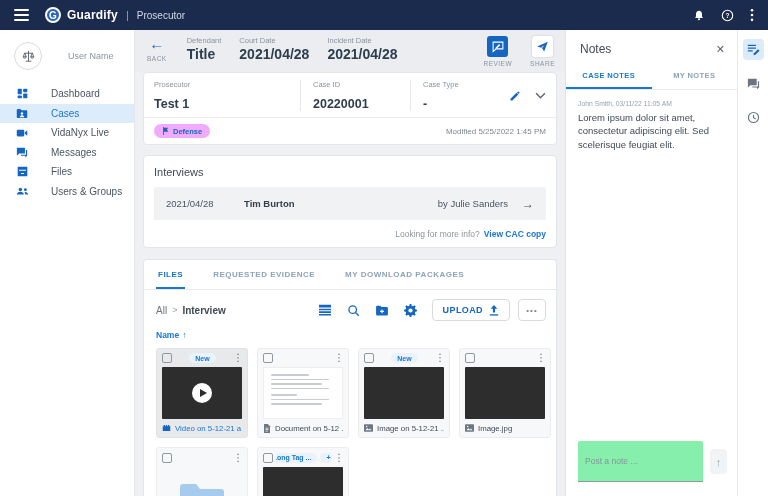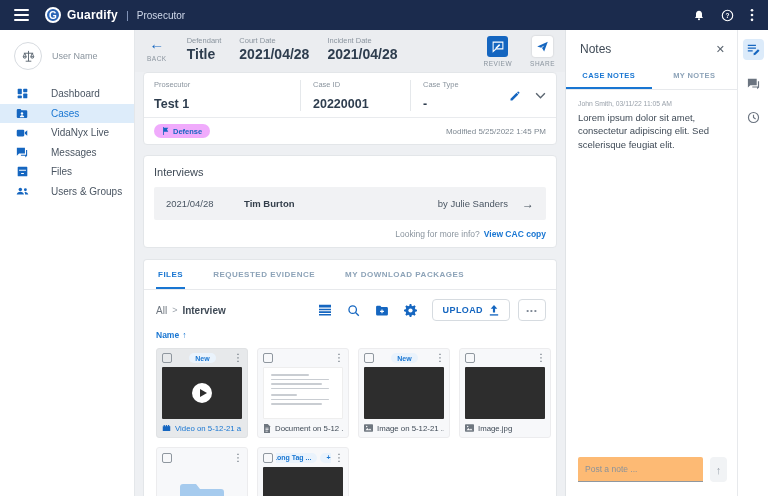--- a/index.html
+++ b/index.html
@@ -20,21 +20,21 @@
   .topbar-right { margin-left:auto; display:flex; align-items:center; gap:16px; }
   .tb-icon { color:#fff; display:flex; align-items:center; justify-content:center; cursor:pointer; }
 
   
   .layout { flex:1; display:flex; min-height:0; }
 
   
   .sidebar { width:135px; background:#fff; border-right:1px solid #e4e7ea; flex:0 0 135px; }
   .user-row { display:flex; align-items:center; gap:10px; padding:12px 12px 14px 14px; }
   .avatar { width:28px; height:28px; border-radius:50%; border:1px solid #d7dbe0; display:flex; align-items:center; justify-content:center; color:#5b6570; background:#fff; }
-  .user-name { font-size:9px; color:#8a949e; }
+  .user-name { font-size:9px; color:#8a949e;margin-left:16px; }
   .nav { display:flex; flex-direction:column; }
   .nav-item { display:flex; align-items:center; gap:11px; height:20px; padding:0 0 0 15px; cursor:pointer; color:#3f4a56; }
   .nav-item + .nav-item { margin-top:0; }
   .nav-item { margin-bottom:0; height:20px;gap:22px; }
   .nav-list { display:flex; flex-direction:column; gap:0; }
   .nav-list .nav-item { height:19px; margin:0 0 0 0; }
   .nav-item .ni { color:#1566c0; display:flex; width:14px; justify-content:center; }
   .nav-item .nl { font-size:10px; color:#4a5562; }
   .nav-item.active { background:#ddecfa;align-items:center; }
   .nav-item.active .nl { color:#1976d2; }
@@ -136,21 +136,21 @@
   .notes-hdr { display:flex; align-items:center; padding:12px 12px 8px 14px; }
   .notes-title { font-size:12px; color:#3f4a56; }
   .notes-close { margin-left:auto; color:#5b6570; font-size:11px; cursor:pointer; }
   .ntabs { display:flex; border-bottom:1px solid #e7e9ec; }
   .ntab { flex:1; text-align:center; font-size:7.5px; font-weight:bold; letter-spacing:.4px; padding:7px 0 7px 0; color:#8da3b8; cursor:pointer; border-bottom:2px solid transparent; }
   .ntab.active { color:#1976d2; border-bottom-color:#1976d2; }
   .notes-list { flex:1; overflow:hidden; padding:10px 12px; }
   .note-meta { font-size:6.8px; color:#9aa2ab; }
   .note-text { font-size:9.5px; color:#3f4a56; line-height:1.4; margin-top:4px; }
   .composer { flex:0 0 auto; display:flex; align-items:center; gap:7px; padding:10px 10px 14px 12px; }
-  .note-input { flex:1; height:25px; background:#fdba74; border:none; border-bottom:1px solid #8f979f; font-size:8.5px; color:#3f4a56; padding:0 7px; font-family:"Liberation Sans", sans-serif; border-radius:2px 2px 0 0; }
+  .note-input { flex:1; height:41px; background:#86efac; border:none; border-bottom:1px solid #8f979f; font-size:8.5px; color:#3f4a56; padding:0 7px; font-family:"Liberation Sans", sans-serif; border-radius:2px 2px 0 0; }
   .note-input::placeholder { color:#8a929b; }
   .send-btn { width:25px; height:25px; background:#f1f3f5; border-radius:4px; display:flex; align-items:center; justify-content:center; color:#9aa2ab; font-size:11px; cursor:pointer; }
 
   
   .rail { width:31px; flex:0 0 31px; background:#fff; border-left:1px solid #e7e9ec; display:flex; flex-direction:column; align-items:center; padding-top:9px; gap:13px; }
   .rail-ic { width:21px; height:21px; display:flex; align-items:center; justify-content:center; color:#6b7480; cursor:pointer; border-radius:4px; }
   .rail-ic.active { color:#1566c0; background:#dcebfa; }
 </style>
 </head>
 <body>

